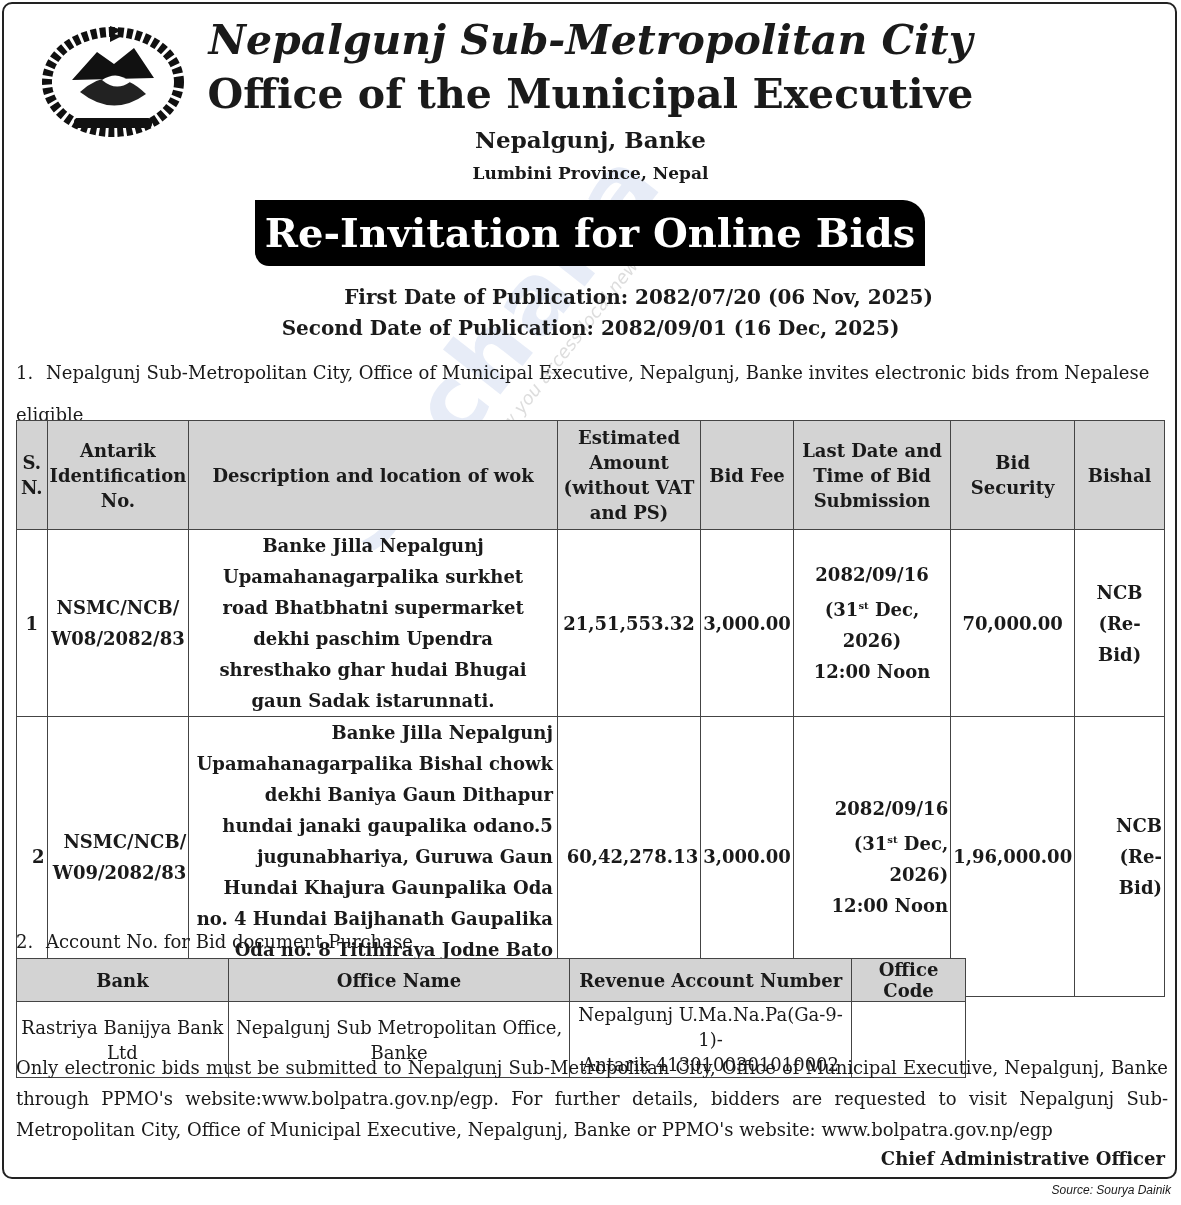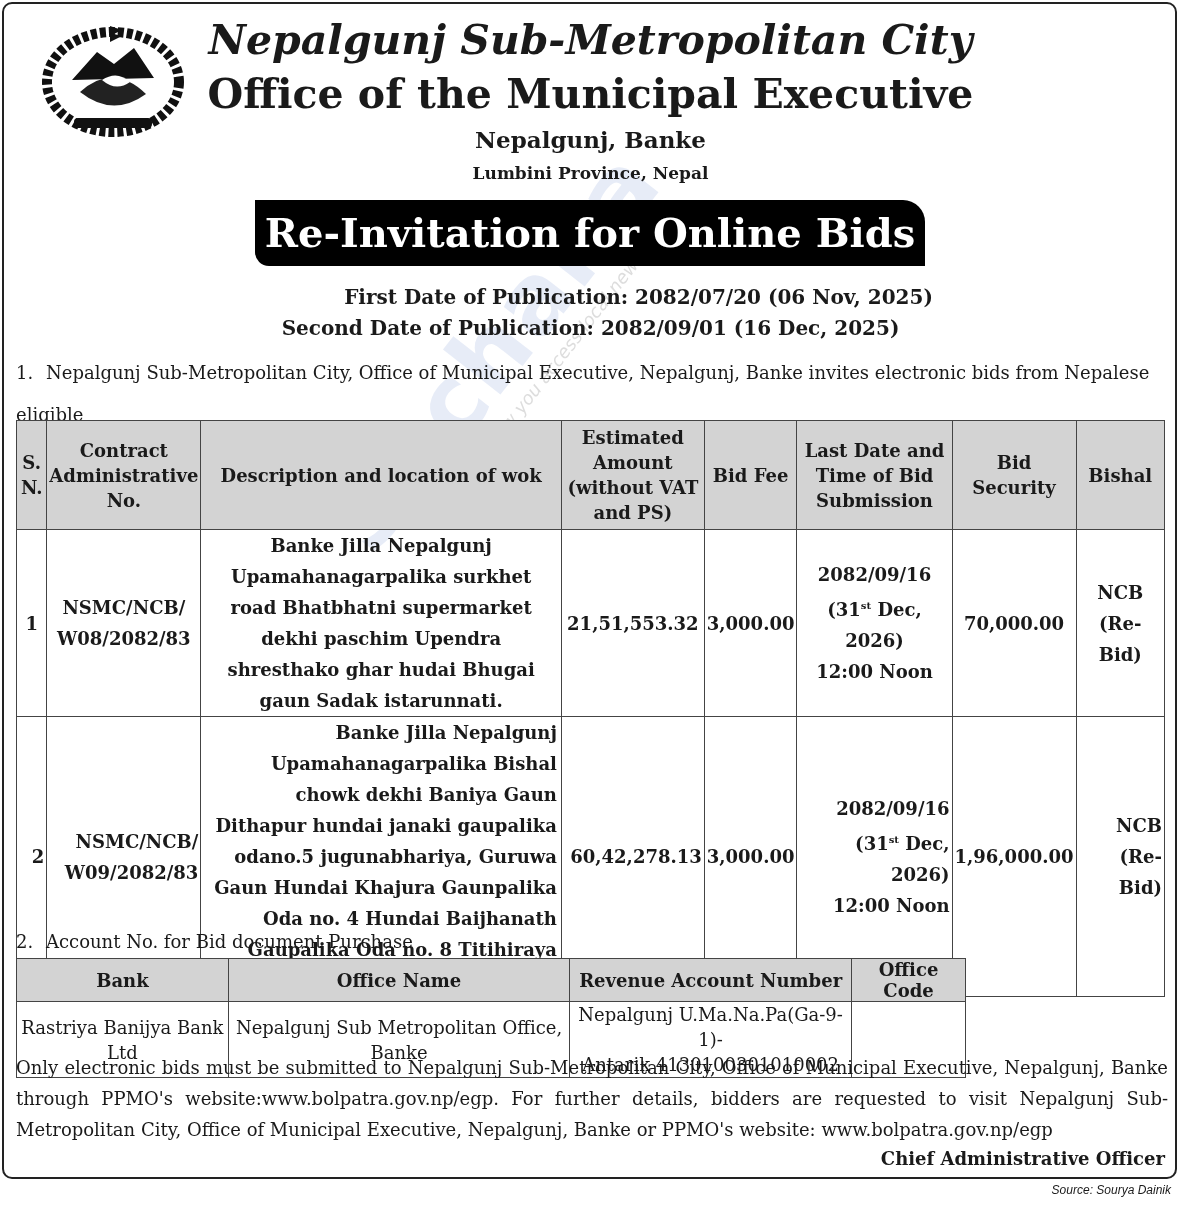--- a/index.html
+++ b/index.html
@@ -84,21 +84,21 @@
       <col style="width:382px">
       <col style="width:144px">
     <col style="width:86px">
       <col style="width:161px">
       <col style="width:112px">
       <col style="width:92px">
   </colgroup>
   <tbody>
       <tr>
     <th>S. N.</th>
-    <th>Contract Administrative No.</th>
+    <th>Antarik Identification No.</th>
     <th>Description and location of wok</th>
     <th>Estimated Amount (without VAT and PS)</th>
     <th>Bid Fee</th>
     <th>Last Date and Time of Bid Submission</th>
     <th>Bid Security</th>
     <th>Bishal</th>
   </tr>
   <tr class="r1">
     <td>1</td>
     <td><span>NSMC/NCB/</span><br><span>W08/2082/83</span></td>

